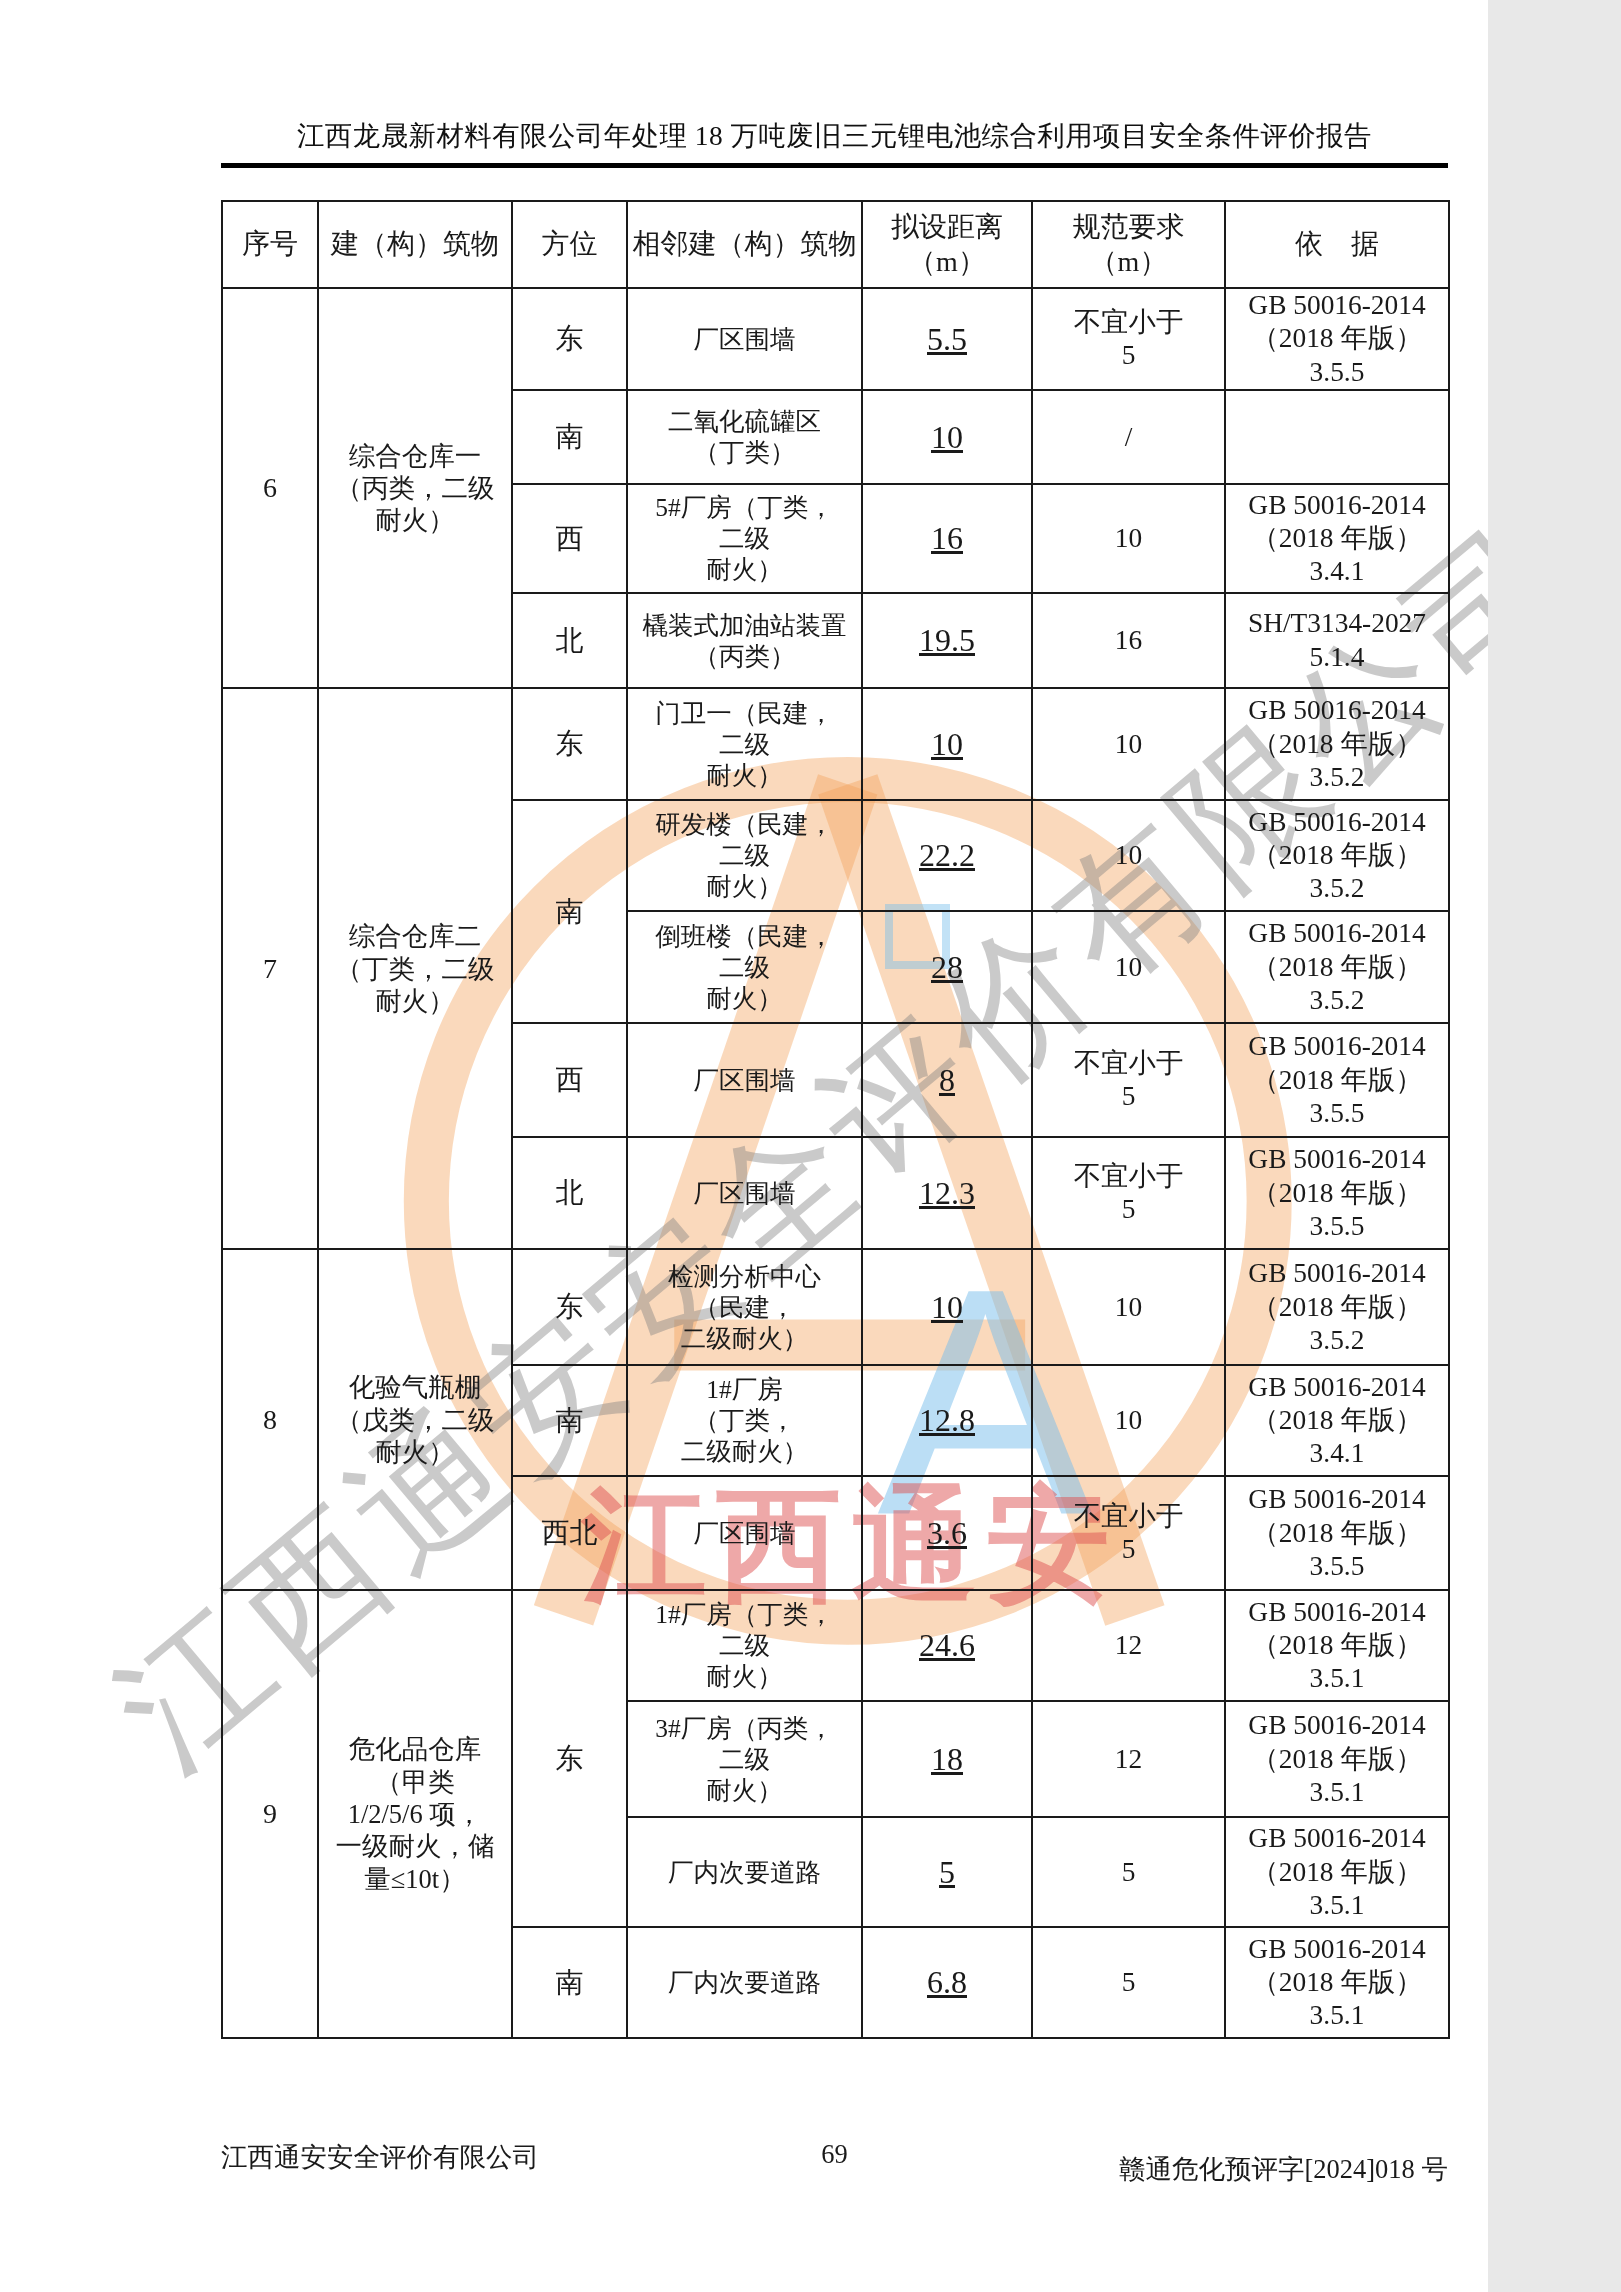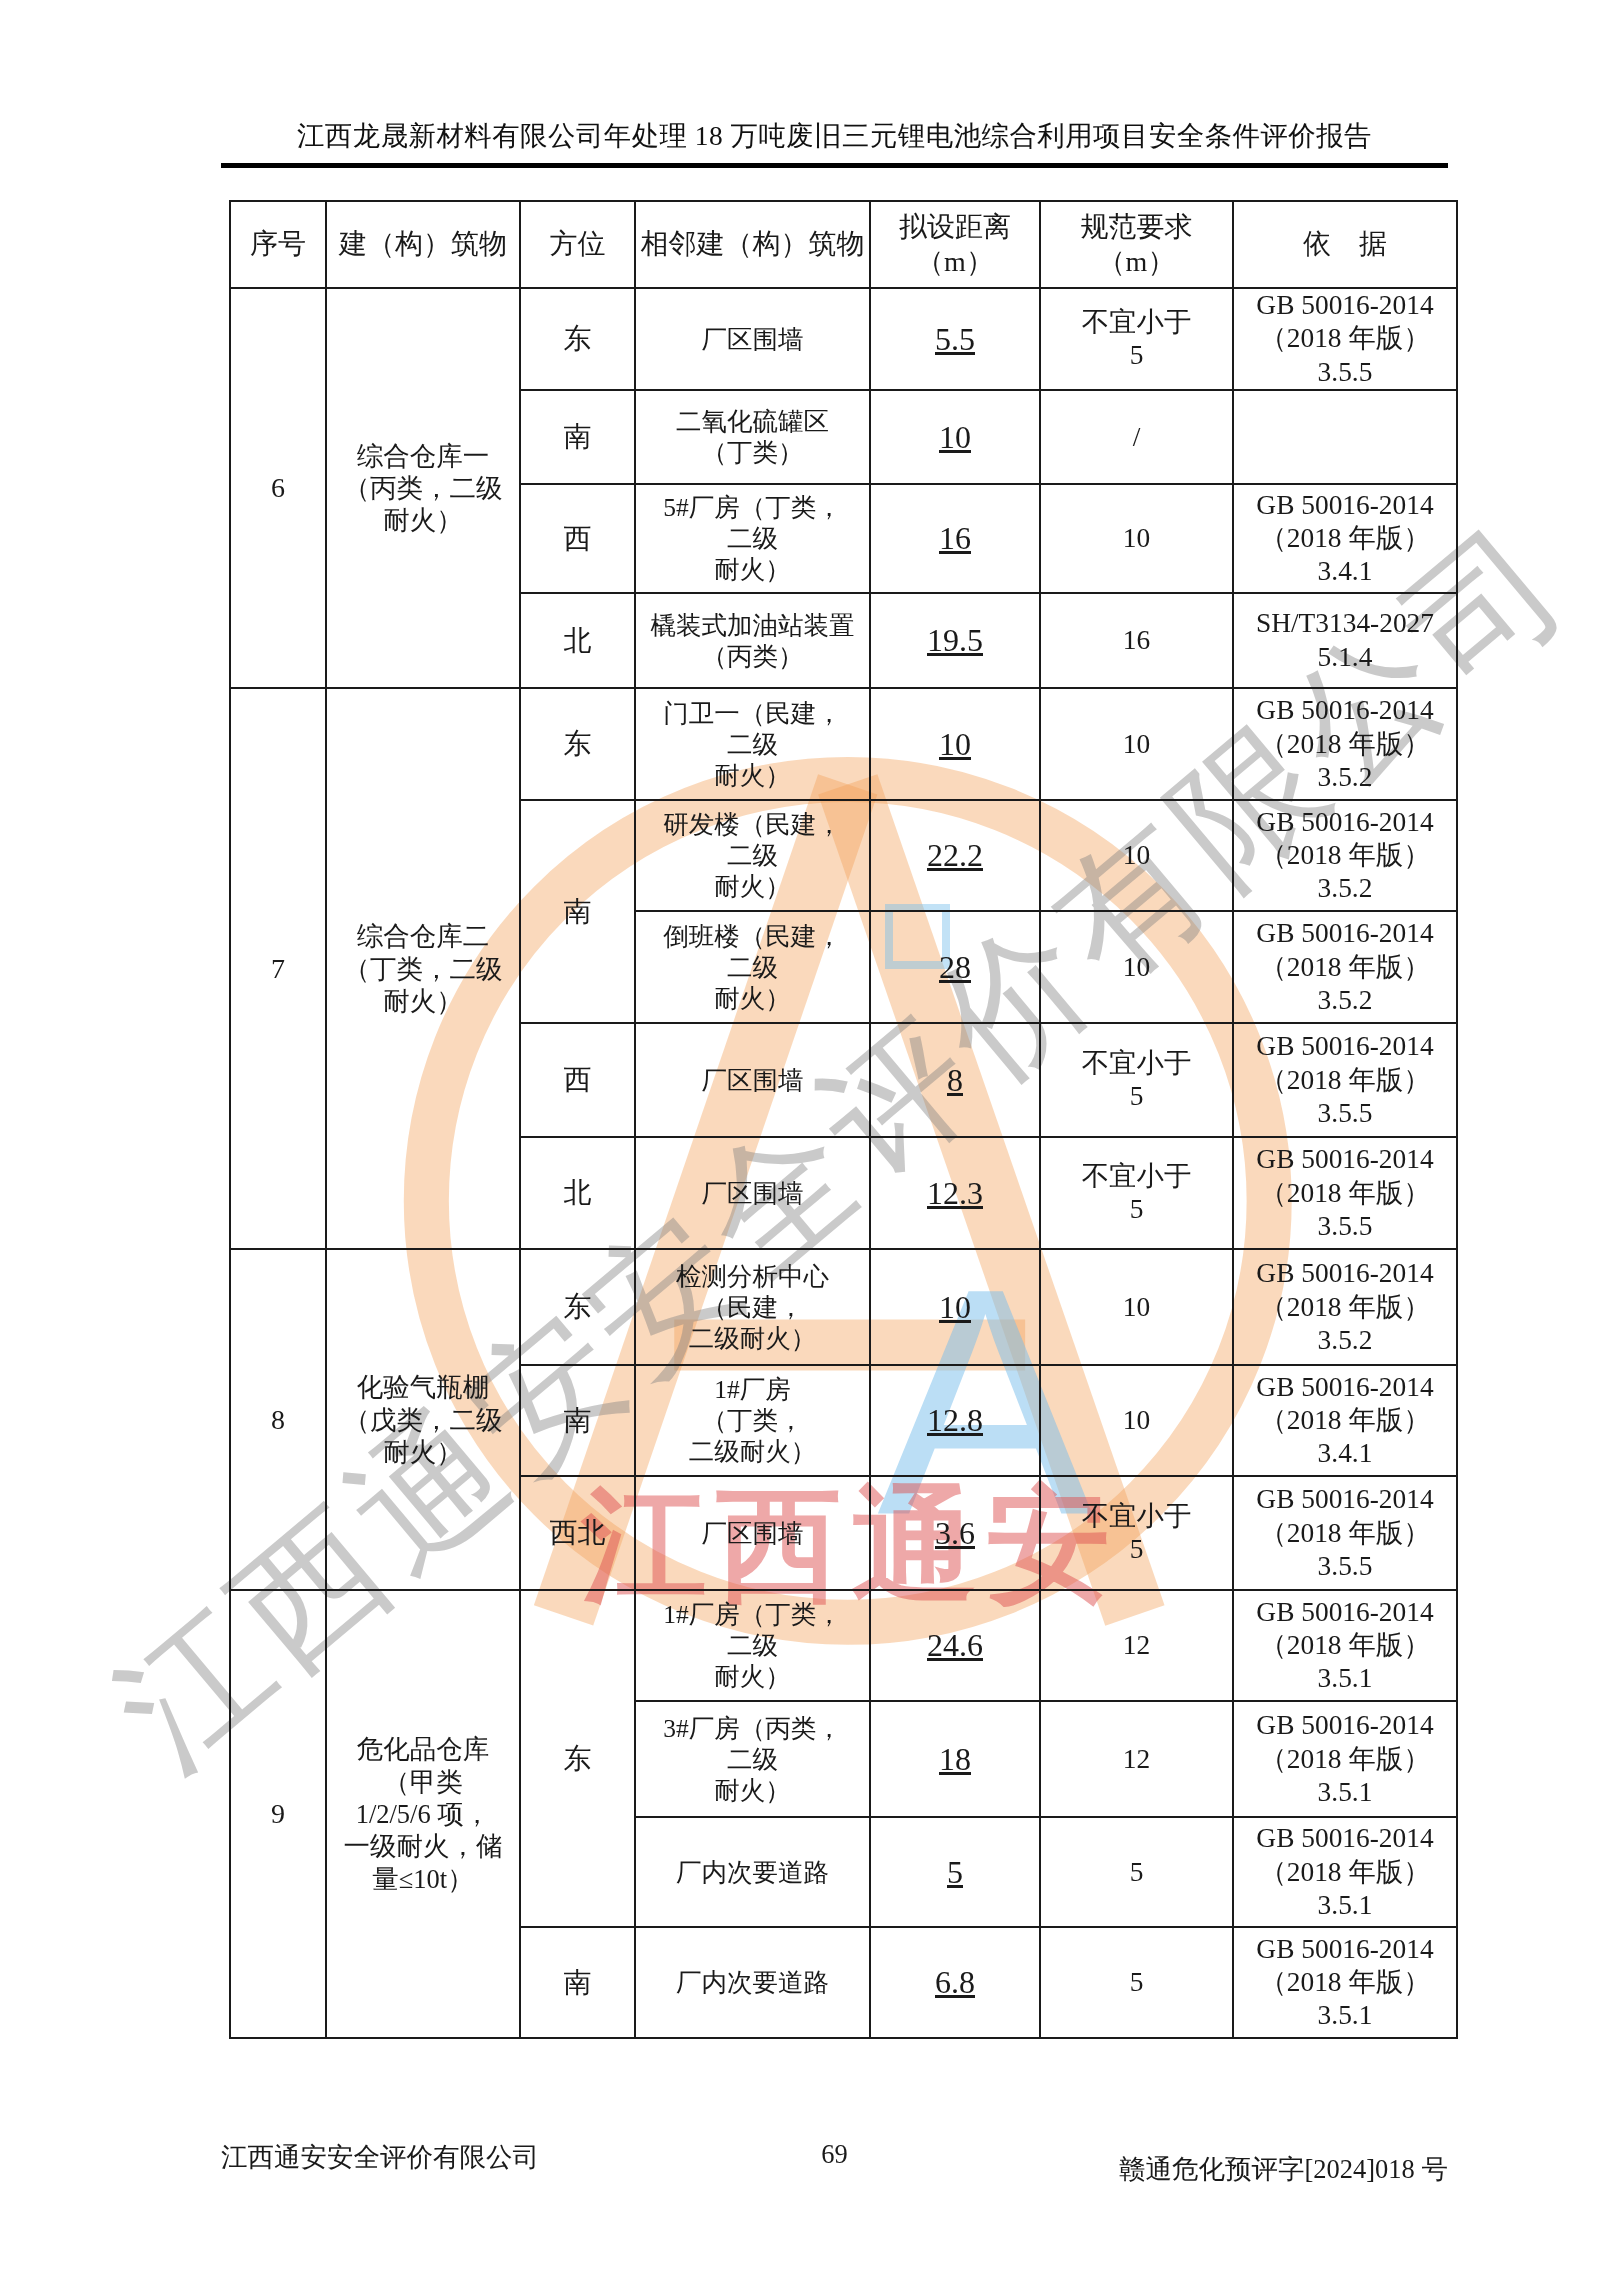--- a/index.html
+++ b/index.html
@@ -1,18 +1,18 @@
 <!DOCTYPE html>
 <html><head>
 <meta charset="utf-8">
 <style>
   html,body{margin:0;padding:0;background:#e8e8e8;}
   .page{
     position:relative;
-    width:1621px;height:2293px;
+    width:1488px;height:2293px;
     background:#ffffff;
     overflow:hidden;
     font-family:"Liberation Serif","DejaVu Serif",serif;
     color:#1a1a1a;
   }
   
   .doc-title{
     position:absolute;left:221px;top:118px;width:1227px;
     text-align:center;font-size:27.4px;letter-spacing:0.5px;
     white-space:nowrap;color:#111;
@@ -40,21 +40,21 @@
     border:8.8px solid rgba(120,190,235,0.45);
   }
   .wm-red{
     position:absolute;left:851px;top:1547px;
     transform:translate(-50%,-50%);
     font-size:125px;font-weight:bold;letter-spacing:9.8px;white-space:nowrap;
     color:rgba(222,82,82,0.50);
   }
   
   table.main{
-    position:absolute;left:229px;top:200px;z-index:1;
+    position:absolute;left:221px;top:200px;z-index:1;
     border-collapse:collapse;table-layout:fixed;width:1227px;
     background:transparent;
     border-radius:15px;
   }
   table.main td,table.main th{
     border:2px solid #1a1a1a;
     text-align:center;vertical-align:middle;
     padding:0 2px;
     white-space:pre-line;word-break:keep-all;
     font-weight:normal;

